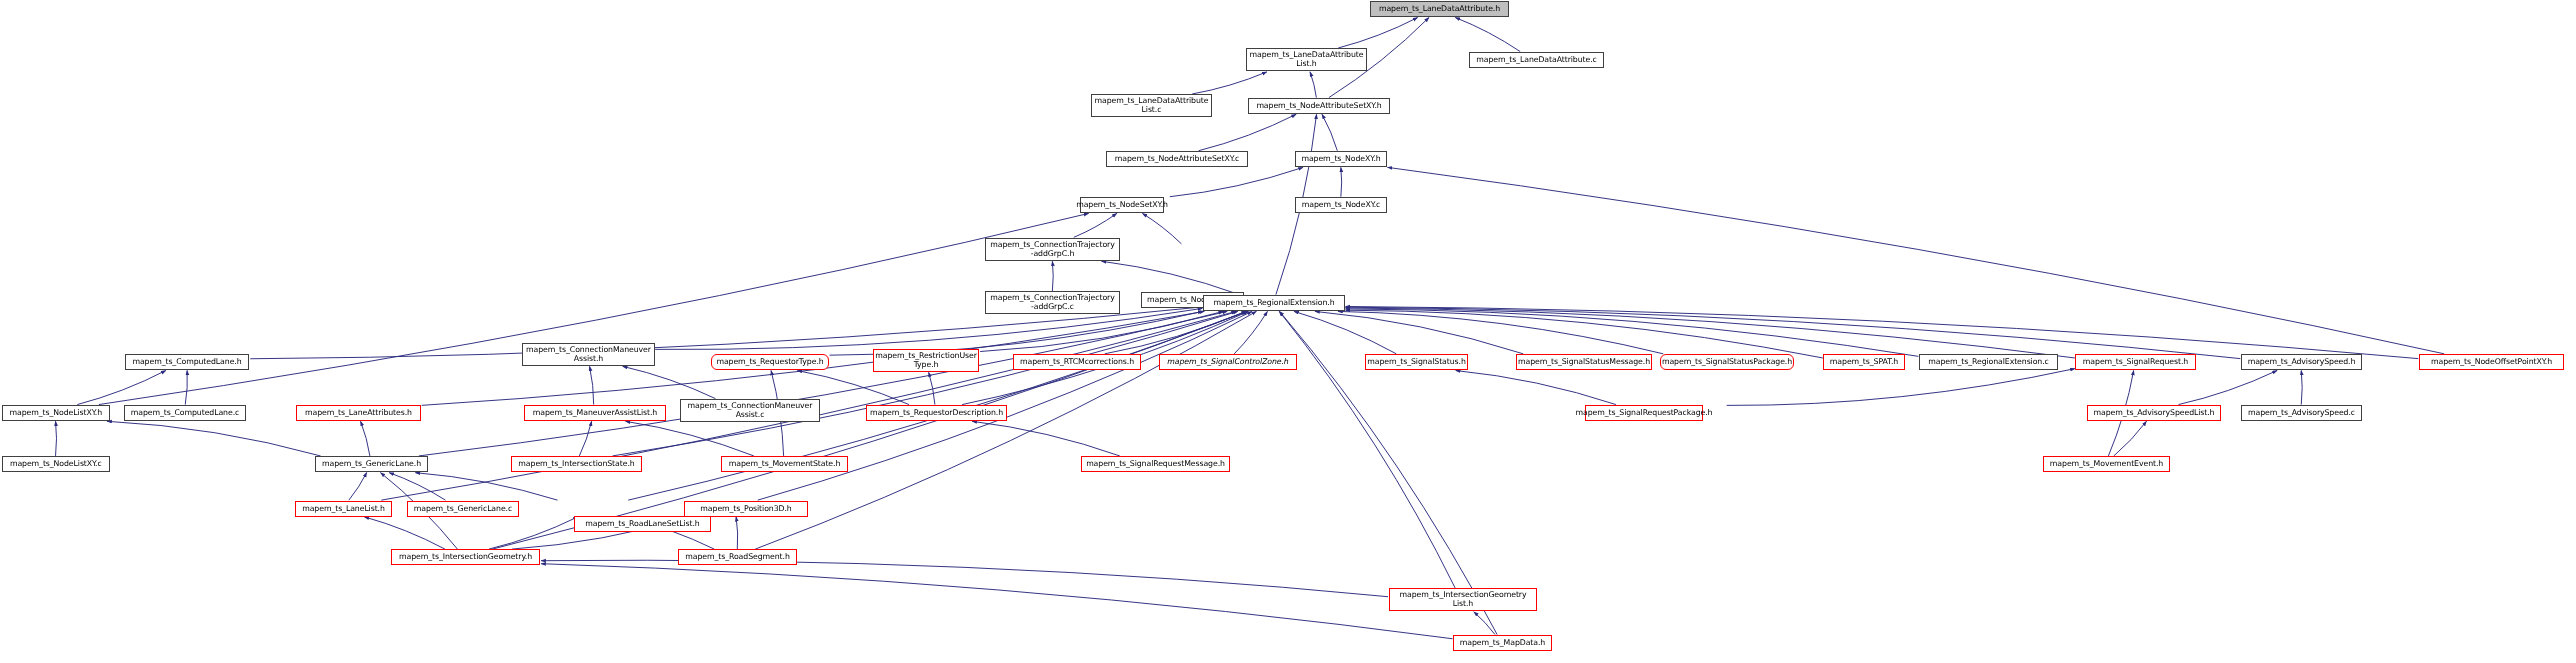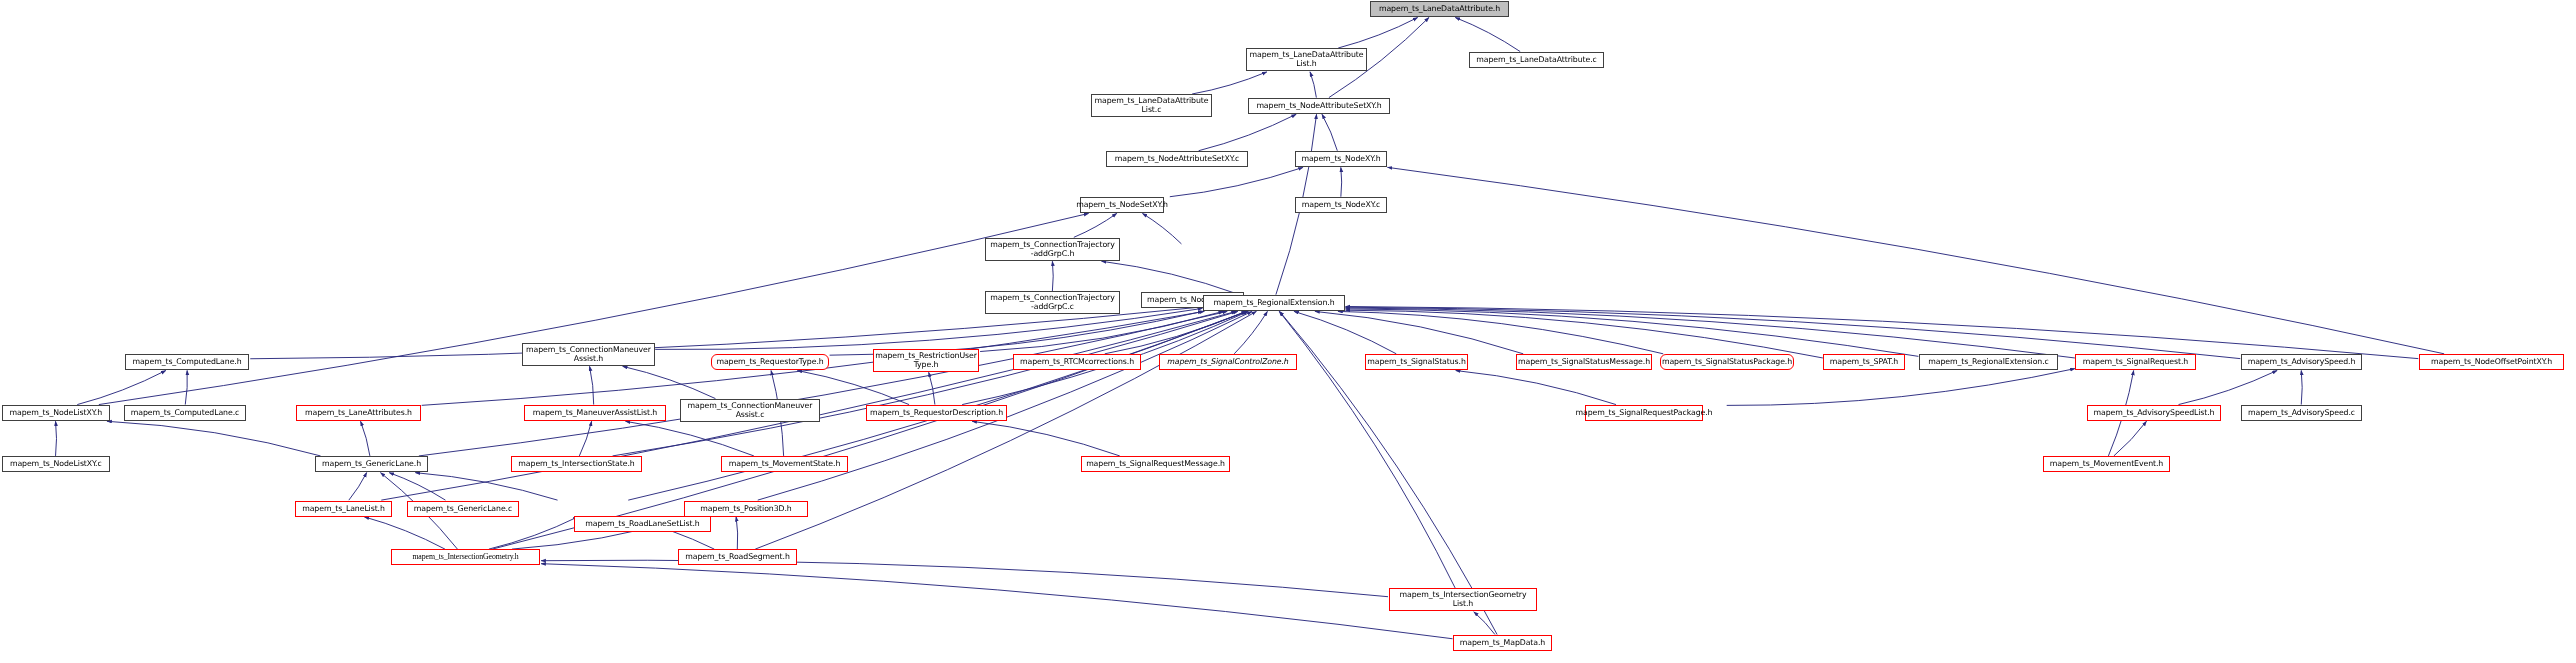--- a/index.html
+++ b/index.html
@@ -158,20 +158,20 @@
       <div class="node" style="left: 1.8px; top: 456px; width: 108px; height: 15.5px;">mapem_ts_NodeListXY.c</div>
       <div class="node" style="left: 315px; top: 456px; width: 113px; height: 15.5px;">mapem_ts_GenericLane.h</div>
       <div class="node red" style="left: 511px; top: 456px; width: 131px; height: 15.5px;">mapem_ts_IntersectionState.h</div>
       <div class="node red" style="left: 721px; top: 456px; width: 127px; height: 15.5px;">mapem_ts_MovementState.h</div>
       <div class="node red" style="left: 1081px; top: 456px; width: 149px; height: 15.5px;">mapem_ts_SignalRequestMessage.h</div>
       <div class="node red" style="left: 2043px; top: 456px; width: 127px; height: 15.5px;">mapem_ts_MovementEvent.h</div>
       <div class="node red" style="left: 295px; top: 501px; width: 97px; height: 15.5px;">mapem_ts_LaneList.h</div>
       <div class="node red" style="left: 407px; top: 501px; width: 112px; height: 15.5px;">mapem_ts_GenericLane.c</div>
       <div class="node red" style="left: 538px; top: 516px; width: 137px; height: 15.5px; margin-left: 36px;">mapem_ts_RoadLaneSetList.h</div>
       <div class="node red" style="left: 684px; top: 501px; width: 124px; height: 15.5px;">mapem_ts_Position3D.h</div>
-      <div class="node red" style="left: 391px; top: 549px; width: 149px; height: 15.5px; font-family: Liberation Serif, serif;">mapem_ts_IntersectionGeometry.h</div>
+      <div class="node red" style="left: 391px; top: 549px; width: 149px; height: 15.5px;">mapem_ts_IntersectionGeometry.h</div>
       <div class="node red" style="left: 678px; top: 549px; width: 119px; height: 15.5px;">mapem_ts_RoadSegment.h</div>
       <div class="node red" style="left: 1389px; top: 588px; width: 148px; height: 23px;">mapem_ts_IntersectionGeometry
 List.h</div>
       <div class="node red" style="left: 1453px; top: 635px; width: 99px; height: 15.5px;">mapem_ts_MapData.h</div>
     </div>
 </div>
 
 
 </body></html>

